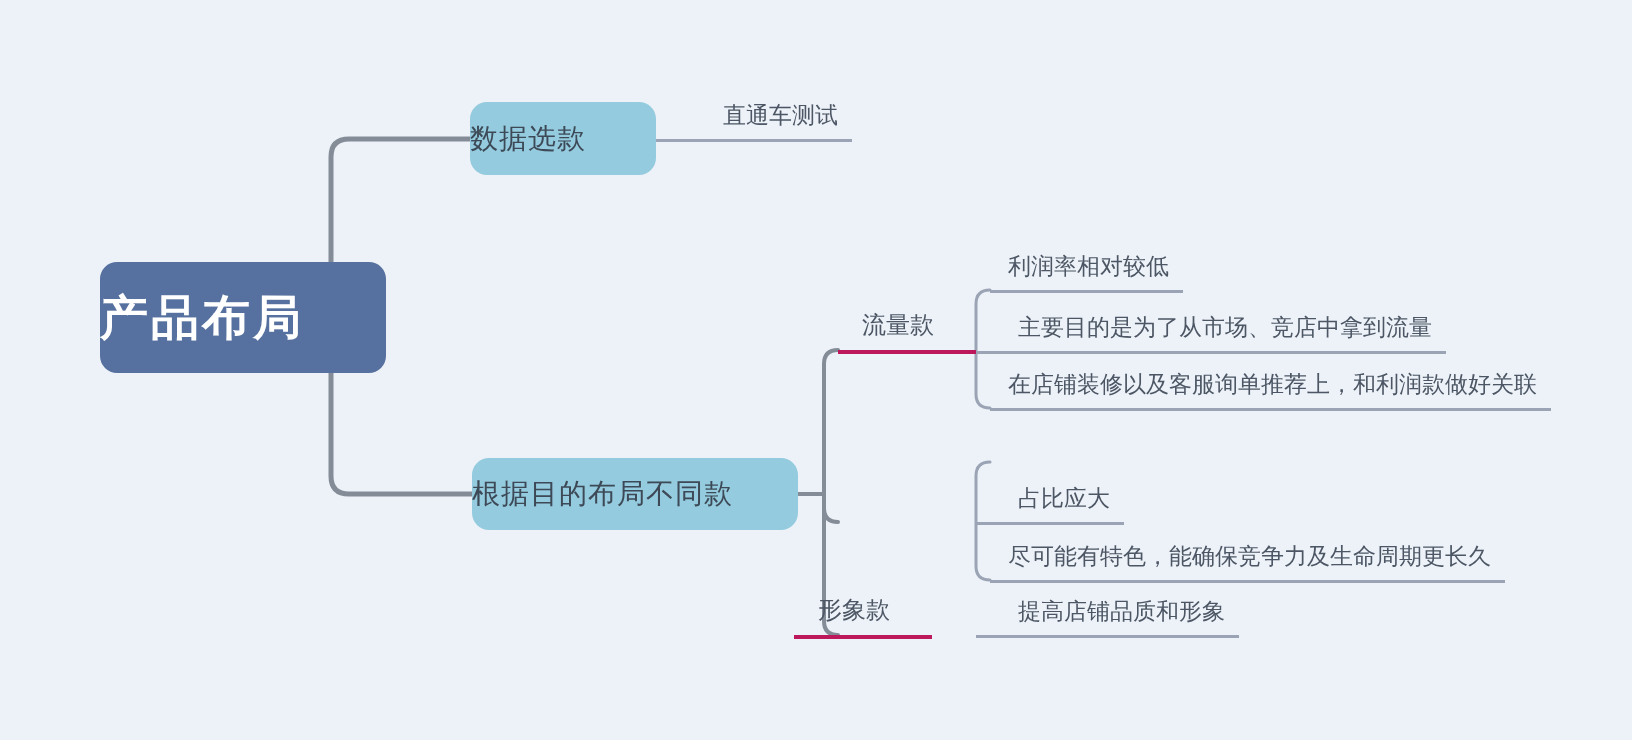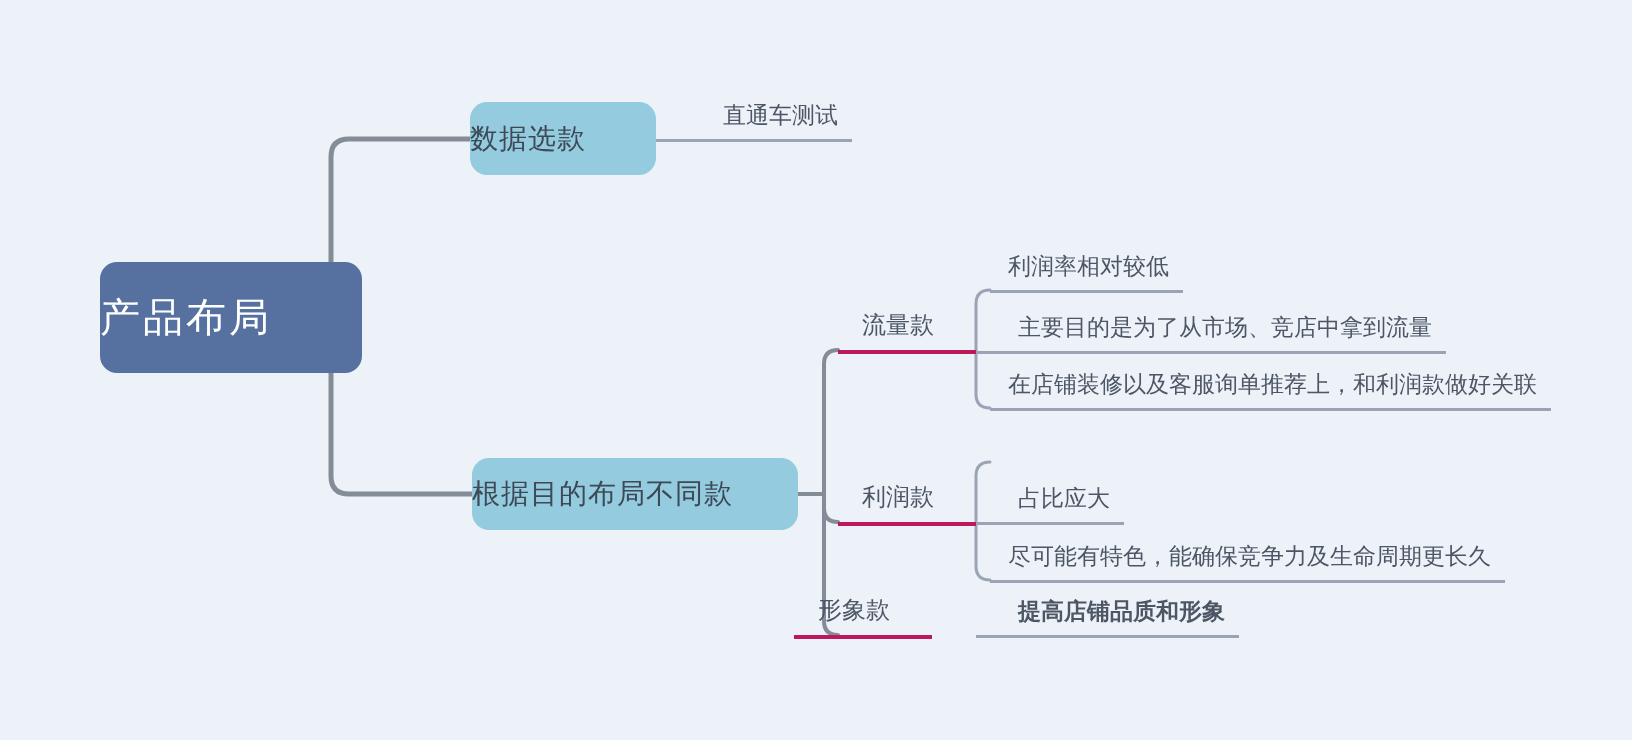--- a/index.html
+++ b/index.html
@@ -26,25 +26,25 @@
     display: flex;
     align-items: center;
     justify-content: flex-start;
     box-sizing: border-box;
     border-radius: 17px;
     white-space: nowrap;
     cursor: default;
   }
   .root-box {
     left: 100px; top: 262px;
-    width: 262px; height: 111px;
+    width: 286px; height: 111px;
     background: #56719f;
     color: #ffffff;
-    font-size: 40px;
-    font-weight: normal;
+    font-size: 48px;
+    font-weight: bold;
     letter-spacing: 3px;
     z-index: 3;
   }
   .branch-box {
     background: #94cbde;
     color: #3d4956;
     font-size: 28px;
     letter-spacing: 1px;
     z-index: 3;
   }
@@ -120,30 +120,27 @@
   <div class="leaf" style="left:990px; top:251px;">
     <span>利润率相对较低</span>
   </div>
   <div class="leaf from-trunk" style="left:976px; top:312px;">
     <span>主要目的是为了从市场、竞店中拿到流量</span>
   </div>
   <div class="leaf" style="left:990px; top:369px;">
     <span>在店铺装修以及客服询单推荐上，和利润款做好关联</span>
   </div>
 
-  <div class="twig" style="left:838px; top:478px;">
-    <span>利润款</span>
-  </div>
   <div class="leaf from-trunk" style="left:976px; top:483px;">
     <span>占比应大</span>
   </div>
   <div class="leaf" style="left:990px; top:541px;">
     <span>尽可能有特色，能确保竞争力及生命周期更长久</span>
   </div>
 
   <div class="twig" style="left:794px; top:591px;">
     <span>形象款</span>
   </div>
-  <div class="leaf from-trunk" style="left:976px; top:596px;font-weight:bold;">
+  <div class="leaf from-trunk" style="left:976px; top:596px;">
     <span>提高店铺品质和形象</span>
   </div>
 
 </div>
 
 </body></html>

